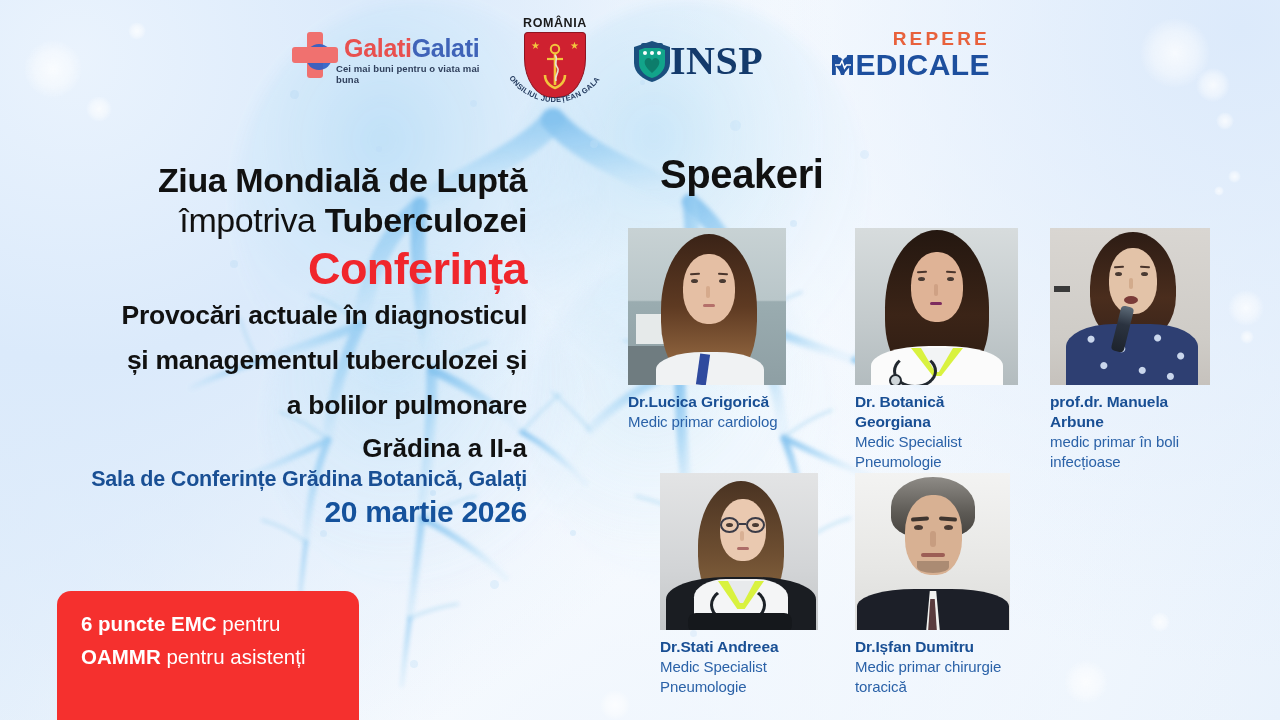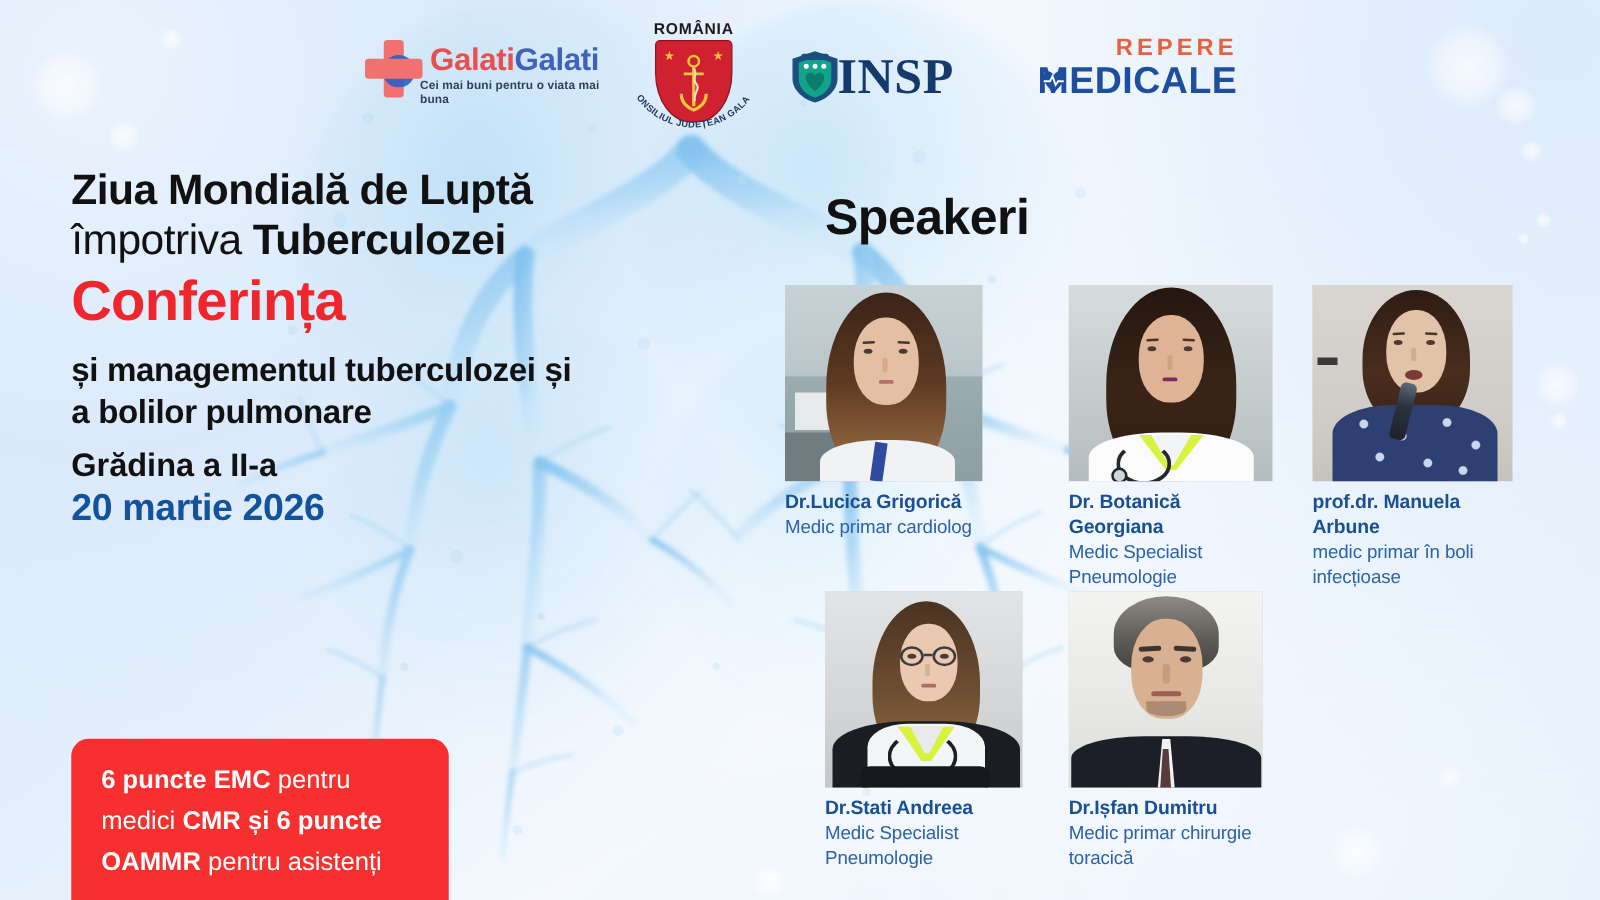--- a/index.html
+++ b/index.html
@@ -63,21 +63,21 @@
   .insp-word { position:absolute; left:38px; top:-1px; font-family:"Liberation Serif", serif;
                font-size:40px; font-weight:700; color:#143a6b; letter-spacing:.5px; }
 
   .logo-repere { position:absolute; left:830px; top:28px; width:160px; height:52px; }
   .rep-top { position:absolute; right:0; top:0; font-size:19px; font-weight:700; color:#e8613c; letter-spacing:3.2px; }
   .rep-bot { position:absolute; left:0; top:20px; font-size:30px; font-weight:700; color:#1d4f9e; letter-spacing:.4px; }
   .rep-heart { position:absolute; left:2px; top:24px; width:22px; height:24px; }
   .rep-heart svg { width:100%; height:100%; }
 
   
-  .left { position:absolute; left:57px; top:132px; width:470px; }
+  .left { position:absolute; left:57px; top:160px; width:470px;text-align:right; }
   .h-line1, .h-line2 {
     font-size:34px; line-height:40px; color:#111; font-weight:400; letter-spacing:-.4px;
   }
   .h-line1 b, .h-line2 b { font-weight:800; }
   .h-line1 { font-weight:800; }
   .conf { font-size:45px; font-weight:800; color:#f0262c; line-height:54px; margin-top:2px; letter-spacing:-.6px; }
   .sub { font-size:26.5px; font-weight:800; color:#111; line-height:33px; margin-top:3px; letter-spacing:-.3px; }
   .edition { font-size:26px; font-weight:600; color:#111; line-height:32px; margin-top:10px; }
   .venue { font-size:21.5px; font-weight:800; color:#194f94; line-height:28px; margin-top:1px; letter-spacing:-.2px; }
   .date { font-size:30px; font-weight:800; color:#15529c; line-height:36px; margin-top:1px; letter-spacing:-.3px; }
@@ -297,29 +297,30 @@
           <path d="M3 13 L8 13 L10 9 L12.5 16 L14.5 13 L19 13" fill="none" stroke="#ffffff" stroke-width="1.5"></path>
         </svg>
       </div>
     </div>
   </div>
 
   <div class="left">
     <div class="h-line1">Ziua Mondială de Luptă</div>
     <div class="h-line2"><span>împotriva </span><b>Tuberculozei</b></div>
     <div class="conf">Conferința</div>
+    <div class="sub">Provocări actuale în diagnosticul</div>
     <div class="sub" style="margin-top:12px">și managementul tuberculozei și</div>
-    <div class="sub" style="margin-top:0">a bolilor pulmonare</div>
+    <div class="sub" style="margin-top:12px">a bolilor pulmonare</div>
     <div class="edition">Grădina a II-a</div>
+    <div class="venue">Sala de Conferințe Grădina Botanică, Galați</div>
     <div class="date">20 martie 2026</div>
   </div>
 
   <div class="badge">
     <div class="badge-line"><b>6 puncte EMC</b><span> pentru</span></div>
-    <div class="badge-line"><span>medici </span><b>CMR și 6 puncte</b></div>
     <div class="badge-line"><b>OAMMR</b><span> pentru asistenți</span></div>
   </div>
 
   <div class="sp-title">Speakeri</div>
 
   <div class="sp" style="left:628px;top:228px;width:160px;">
     <div class="sp-photo" style="width:158px;height:157px;">
       <div class="ph">
         <div class="p-bgwall" style="background:linear-gradient(180deg,#c8d2d4 0%,#b9c6c9 46%,#9aacb0 47%,#8e9fa4 100%);"></div>
         <div style="position:absolute;left:8px;top:86px;width:54px;height:30px;background:#e6eaea;"></div>

